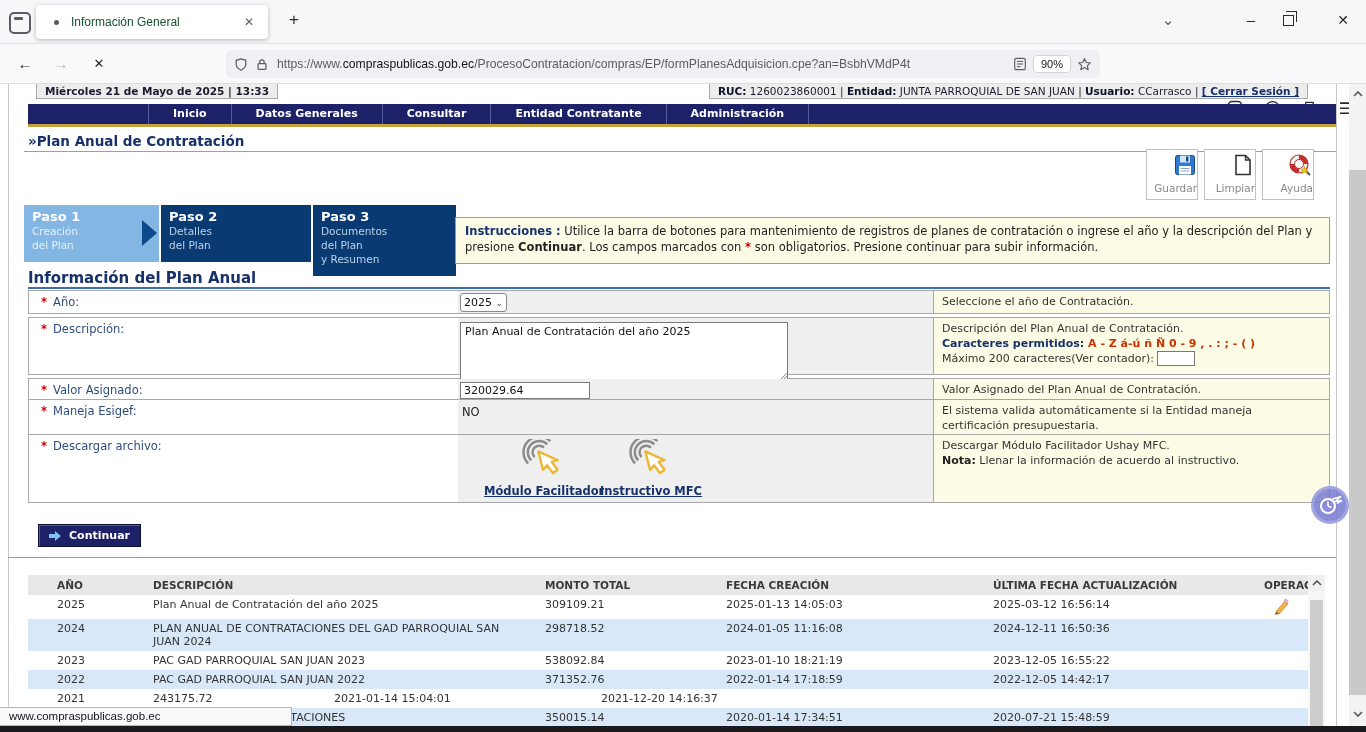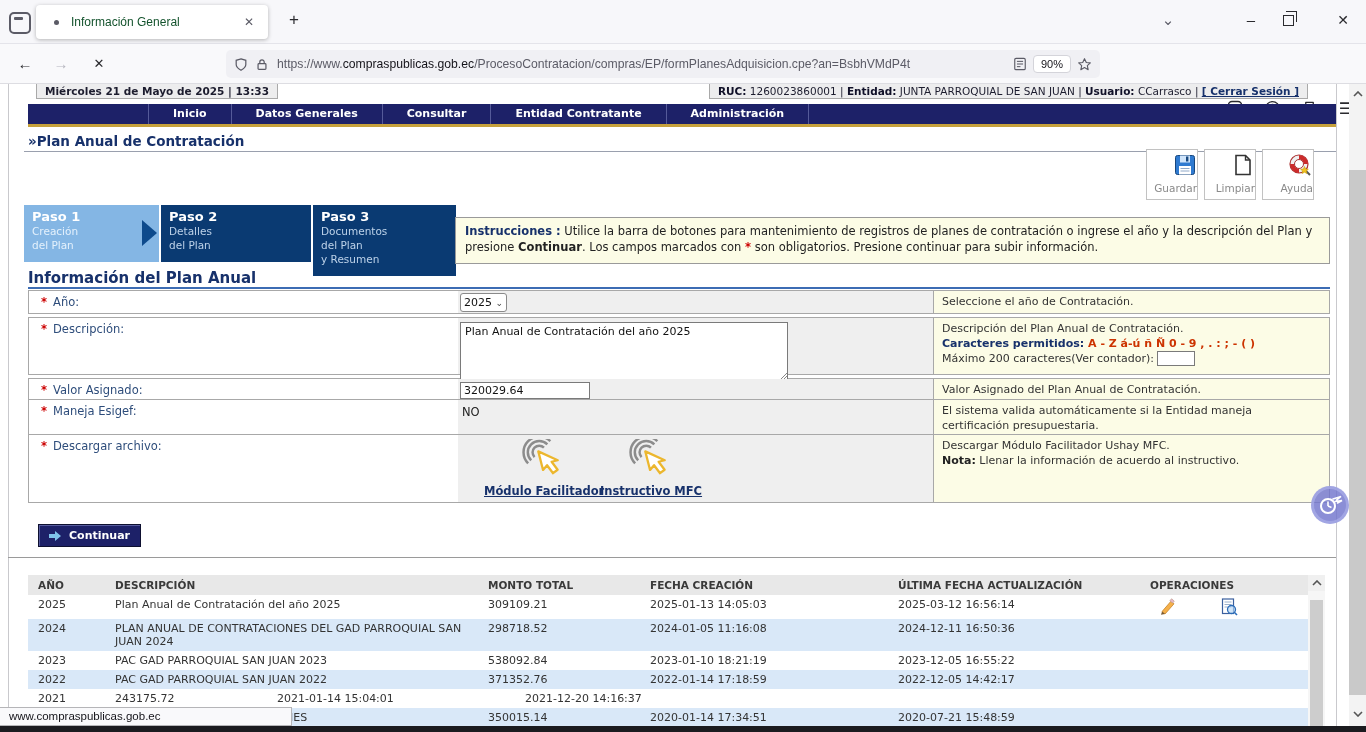--- a/index.html
+++ b/index.html
@@ -99,21 +99,21 @@
   .dl-1{left:26px;} .dl-2{left:142px;}
   .dl .dlabel{display:block;font-size:11.5px;font-weight:600;color:var(--titlenavy);text-decoration:underline;margin-top:1px;white-space:nowrap;}
 
   .continuebtn{left:38px;top:524px;height:23px;background:var(--navy);border:1px solid #0e1030;box-shadow:inset 1px 1px 0 #575c9e;display:inline-flex;align-items:center;padding:0 10px;cursor:pointer;}
   .continuebtn .cl{color:#fff;font-weight:bold;font-size:11px;margin-left:7px;}
   .bigdivider{left:8px;top:557px;width:1328px;height:1px;background:#9a9a9a;}
 
   .datatable{left:28px;top:575px;width:1280px;height:151px;overflow:hidden;font-size:11px;color:#333;}
   .trow,.thead{display:flex;align-items:flex-start;}
   .thead{background:#e8e8e8;height:20px;font-weight:bold;color:#3a3a3a;font-size:10.5px;align-items:center;}
-  .tcell{padding:3px 12px 3px 0;}
+  .tcell{padding:3px 12px 3px 0;margin-left:19px;}
   .c0{width:87px;padding-left:10px;flex:none;}
   .c1{width:373px;flex:none;}
   .c2{width:162px;flex:none;}
   .c3{width:248px;flex:none;}
   .c4{width:252px;flex:none;}
   .c5{width:158px;flex:none;padding-right:0;}
   .thead .tcell{padding-top:0;padding-bottom:0;}
   .trow.alt{background:var(--rowalt);}
   .trow .c1{line-height:13px;}
   .ops{display:flex;gap:44px;padding-left:8px;}

